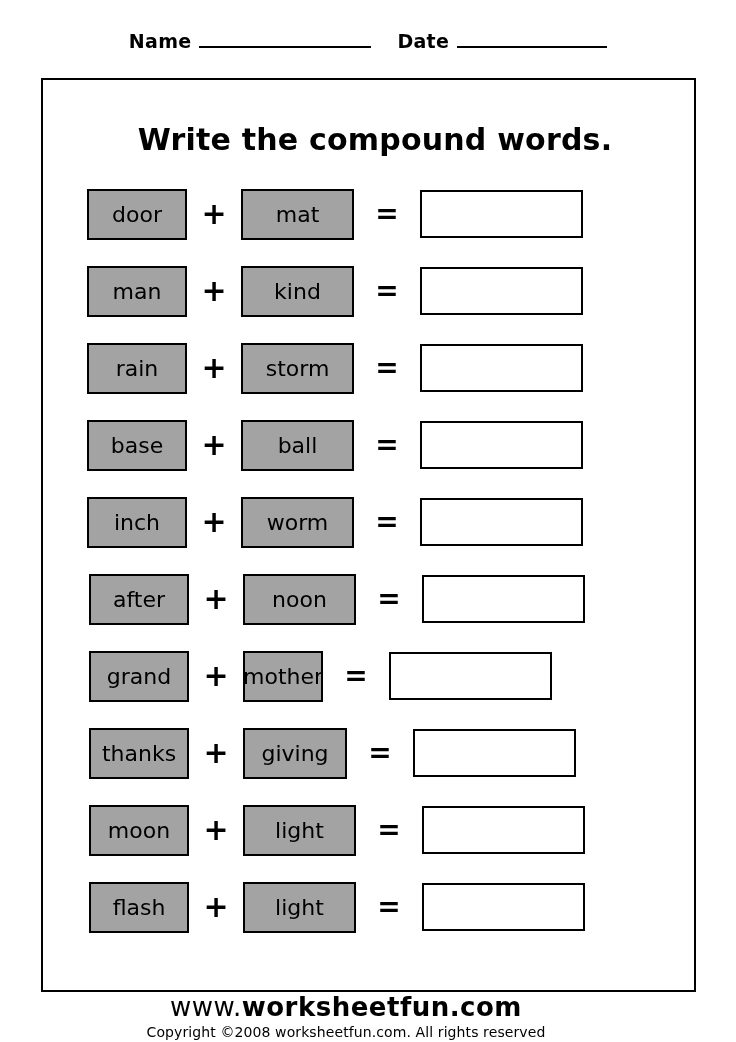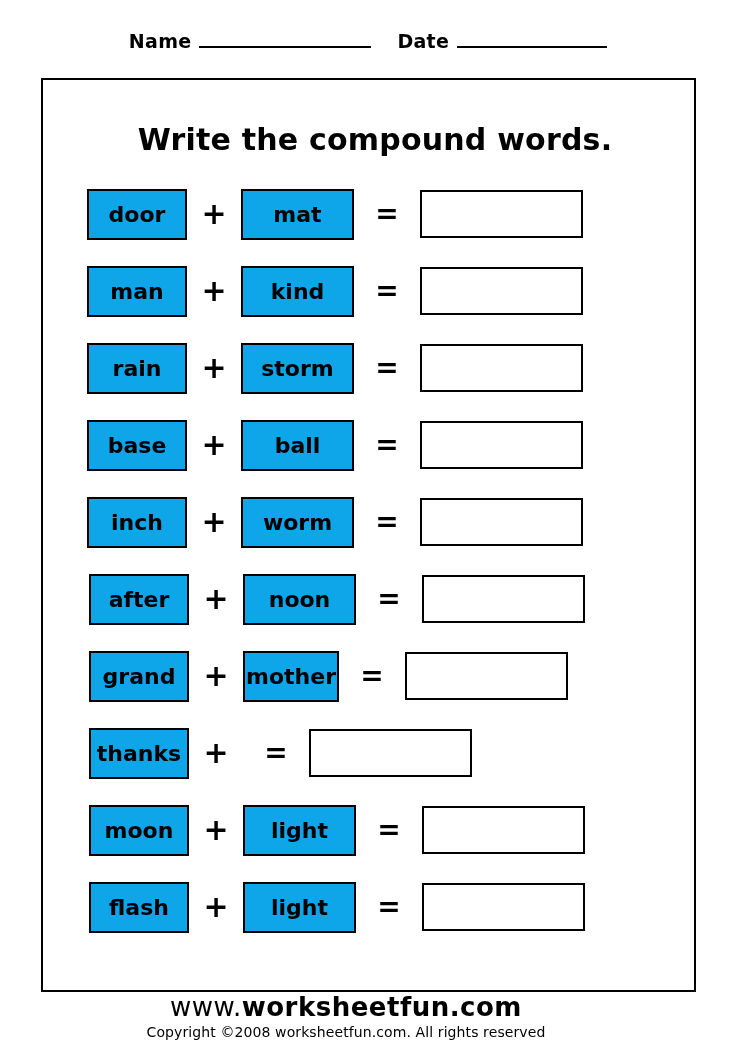--- a/index.html
+++ b/index.html
@@ -84,22 +84,22 @@
   .row:last-child { margin-bottom: 0; }
 
   .wordbox {
     border: 2px solid #000;
     box-sizing: border-box;
     height: 51px;
     display: flex;
     align-items: center;
     justify-content: center;
     font-size: 22px;
-    font-weight: bold;
-    background: #0ea5e9;
+    font-weight: normal;
+    background: #a3a3a3;
     padding: 0 6px;
   }
   .col1 { width: 100px; }
   .col2 { width: 113px; }
 
   .op {
     width: 54px;
     text-align: center;
     font-size: 30px;
     font-weight: bold;
@@ -119,21 +119,21 @@
     box-sizing: border-box;
     background: #fff;
   }
 
   
   .row:nth-child(6) .col1,
   .row:nth-child(7) .col1,
   .row:nth-child(8) .col1,
   .row:nth-child(9) .col1,
   .row:nth-child(10) .col1 { margin-left: 2px; }
-  .row:nth-child(7) .col2 { width: 96px; }
+  .row:nth-child(7) .col2 { width: 80px; }
   .row:nth-child(8) .col2 { width: 104px; }
 
   
   .footer {
     position: absolute;
     left: 0;
     top: 992px;
     width: 692px;
     text-align: center;
   }
@@ -221,20 +221,21 @@
         <div class="wordbox col1">grand</div>
         <div class="op">+</div>
         <div class="wordbox col2">mother</div>
         <div class="eq">=</div>
         <div class="answerbox"></div>
       </div>
 
       <div class="row">
         <div class="wordbox col1">thanks</div>
         <div class="op">+</div>
+        <div class="wordbox col2">giving</div>
         <div class="eq">=</div>
         <div class="answerbox"></div>
       </div>
 
       <div class="row">
         <div class="wordbox col1">moon</div>
         <div class="op">+</div>
         <div class="wordbox col2">light</div>
         <div class="eq">=</div>
         <div class="answerbox"></div>

